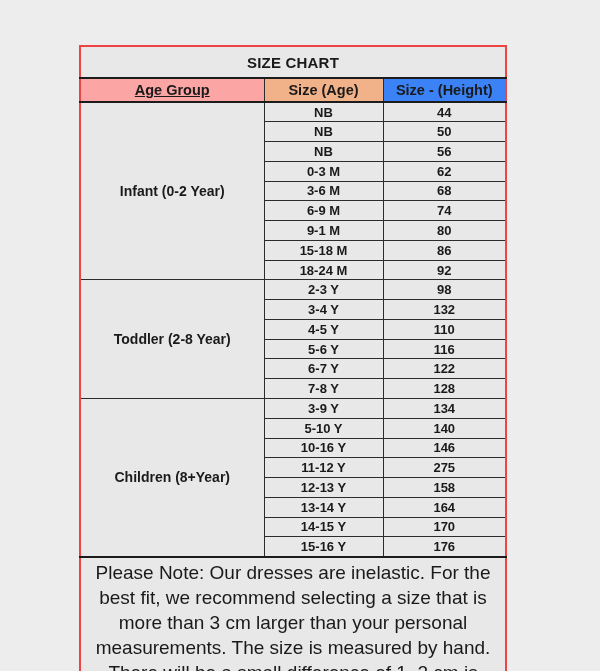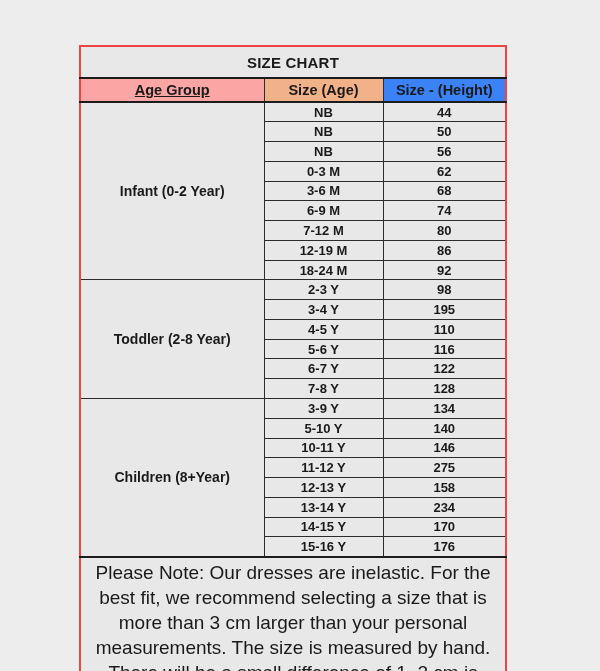--- a/index.html
+++ b/index.html
@@ -106,39 +106,39 @@
         </tr>
         <tr>
           <td>3-6 M</td>
           <td>68</td>
         </tr>
         <tr>
           <td>6-9 M</td>
           <td>74</td>
         </tr>
         <tr>
-          <td>7-12 M</td>
+          <td>9-1 M</td>
           <td>80</td>
         </tr>
         <tr>
-          <td>12-19 M</td>
+          <td>15-18 M</td>
           <td>86</td>
         </tr>
         <tr>
           <td>18-24 M</td>
           <td>92</td>
         </tr>
         <tr>
           <td class="group-label" rowspan="6">Toddler (2-8 Year)</td>
           <td>2-3 Y</td>
           <td>98</td>
         </tr>
         <tr>
           <td>3-4 Y</td>
-          <td>195</td>
+          <td>132</td>
         </tr>
         <tr>
           <td>4-5 Y</td>
           <td>110</td>
         </tr>
         <tr>
           <td>5-6 Y</td>
           <td>116</td>
         </tr>
         <tr>
@@ -152,34 +152,34 @@
         <tr>
           <td class="group-label" rowspan="8">Children (8+Year)</td>
           <td>3-9 Y</td>
           <td>134</td>
         </tr>
         <tr>
           <td>5-10 Y</td>
           <td>140</td>
         </tr>
         <tr>
-          <td>10-11 Y</td>
+          <td>10-16 Y</td>
           <td>146</td>
         </tr>
         <tr>
           <td>11-12 Y</td>
           <td>275</td>
         </tr>
         <tr>
           <td>12-13 Y</td>
           <td>158</td>
         </tr>
         <tr>
           <td>13-14 Y</td>
-          <td>234</td>
+          <td>164</td>
         </tr>
         <tr>
           <td>14-15 Y</td>
           <td>170</td>
         </tr>
         <tr>
           <td>15-16 Y</td>
           <td>176</td>
         </tr>
       </tbody>

